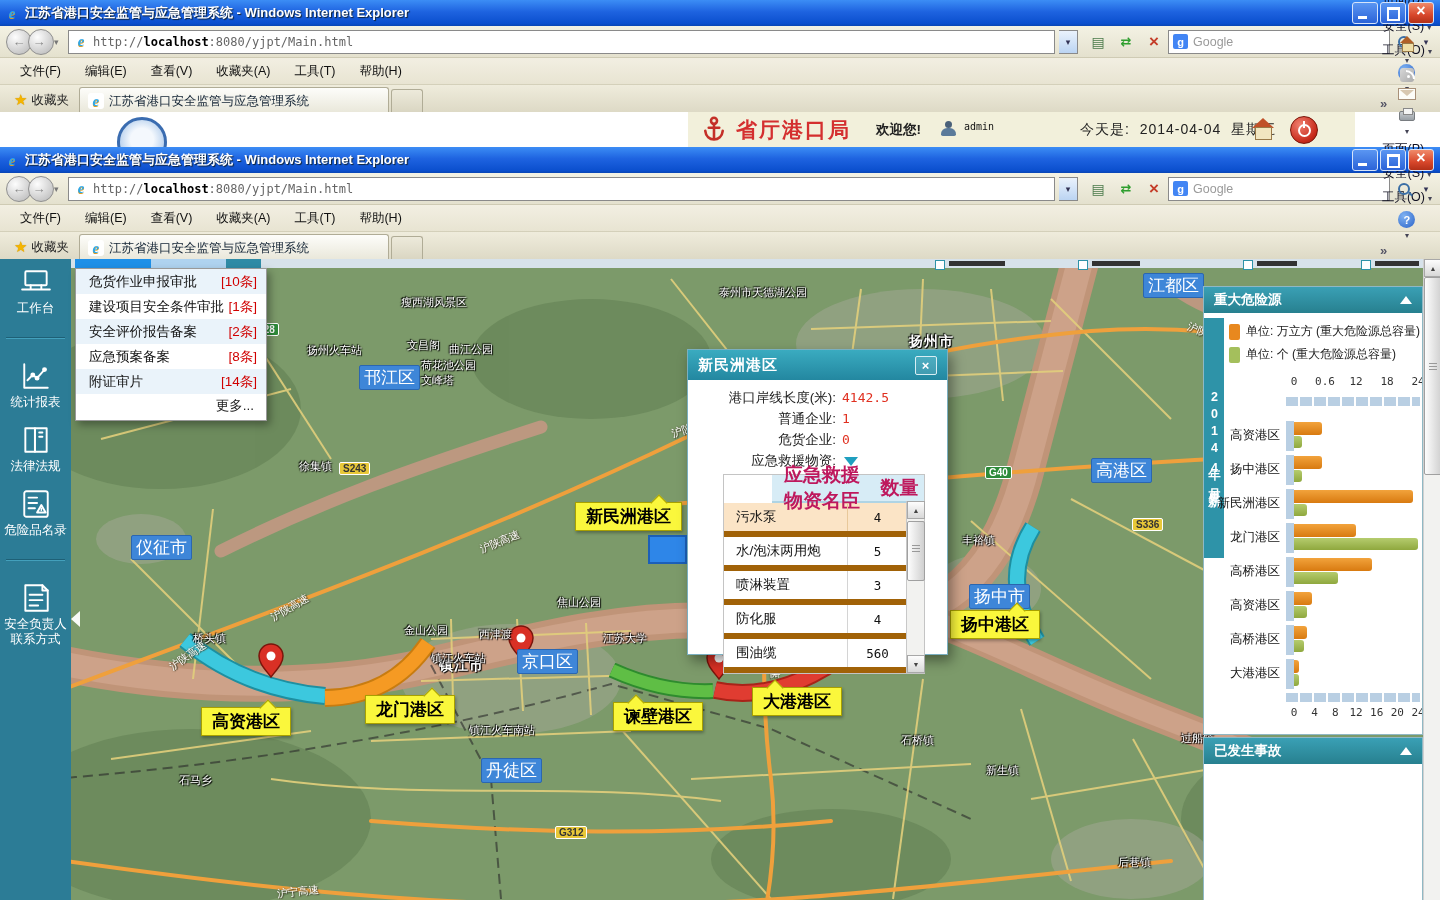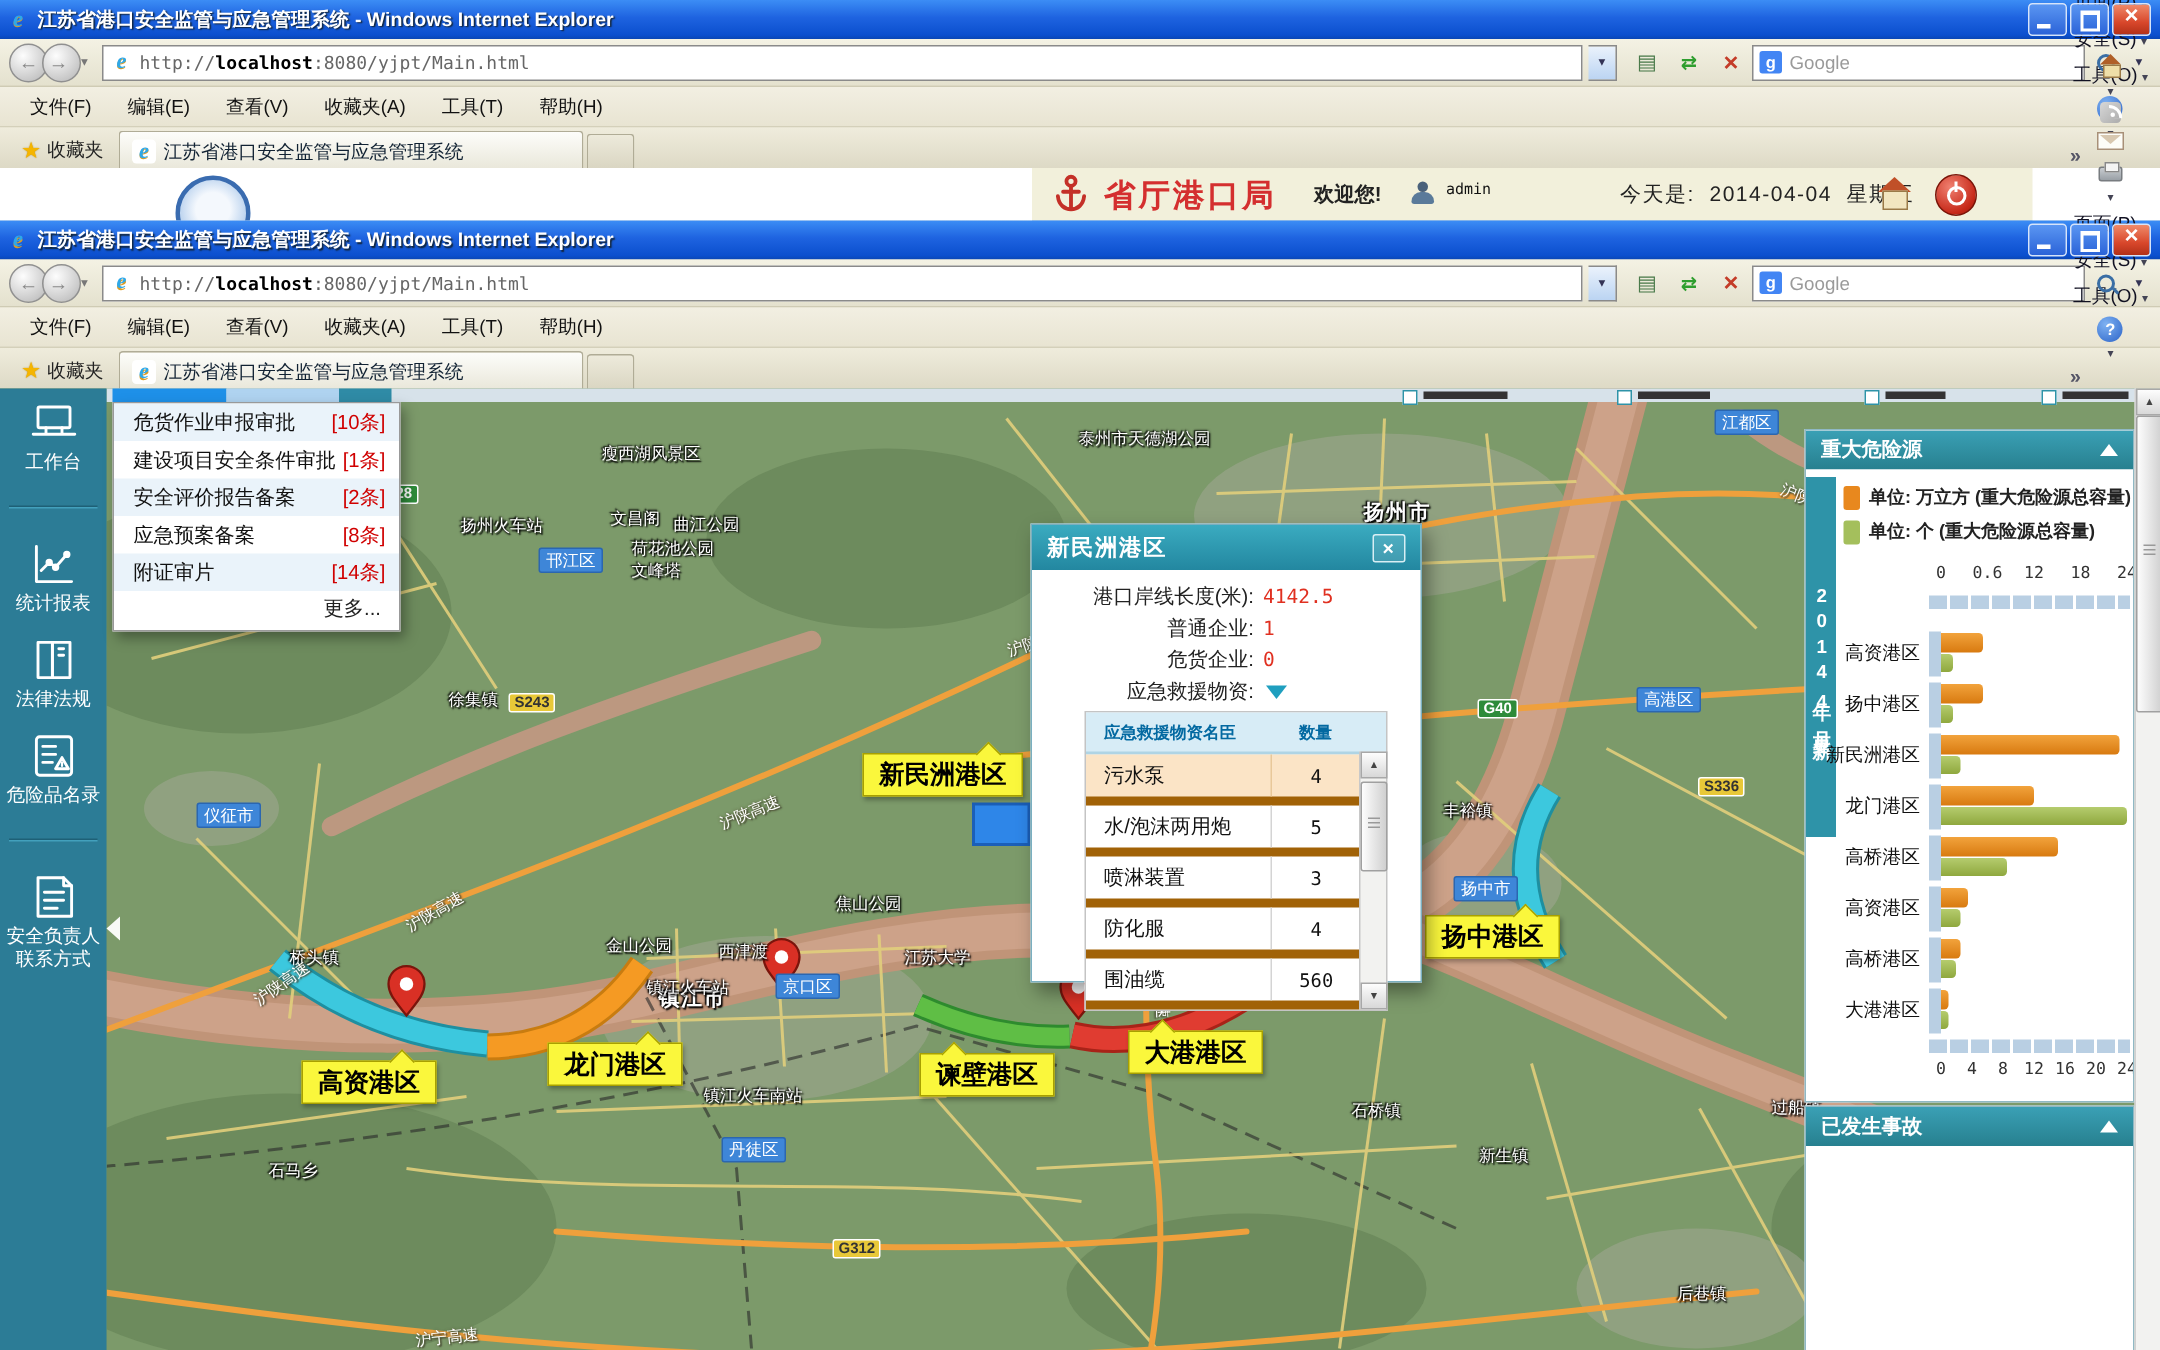--- a/index.html
+++ b/index.html
@@ -96,21 +96,21 @@
   .bicon.power::after{content:"";position:absolute;left:12px;top:4px;width:2px;height:7px;background:#fff;}
   
   #content{position:absolute;top:259px;left:0;width:1440px;height:641px;background:#7A9768;}
   #sidebar{position:absolute;left:0;top:0;width:71px;height:641px;background:#2C7C96;z-index:4;}
   .side-item{display:flex;flex-direction:column;align-items:center;gap:3px;color:#fff;font-size:12.5px;text-align:center;padding:7px 2px;line-height:15px;}
   .side-div{height:0;border-top:1px solid #1E6076;border-bottom:1px solid #43A0BC;margin:14px 6px;}
   #map-wrap{position:absolute;left:71px;top:0;width:1353px;height:641px;overflow:hidden;}
   #map-labels{position:absolute;inset:0;pointer-events:none;}
   .wlabel{position:absolute;color:#fff;font-size:11px;white-space:nowrap;text-shadow:0 0 2px #000,1px 1px 1px #000,-1px -1px 1px #000;}
   .wlabel.big{font-size:14px;font-weight:bold;letter-spacing:1px;}
-  .dlabel{position:absolute;background:#3E86D8;border:1px solid #2B66B0;color:#fff;font-size:11px;padding:0 4px;border-radius:2px;white-space:nowrap;}
+  .dlabel{position:absolute;background:#3E86D8;border:1px solid #2B66B0;color:#fff;font-size:17px;padding:0 4px;border-radius:2px;white-space:nowrap;}
   .rbadge{position:absolute;font-size:10px;font-weight:bold;padding:0 3px;border:1px solid #fff;border-radius:2px;white-space:nowrap;}
   .rbadge.green{background:#2E8B3A;color:#fff;}
   .rbadge.yellow{background:#E8C838;color:#333;}
   .rlabel{position:absolute;color:#fff;font-size:10.5px;white-space:nowrap;text-shadow:0 0 2px #553,1px 1px 1px #443;}
   .callout{position:absolute;background:#FAF73C;border:1px solid #A8A000;color:#000;font-weight:bold;font-size:17px;
     padding:2px 10px;white-space:nowrap;z-index:3;box-shadow:1px 2px 3px rgba(0,0,0,.3);}
   .callout::after{content:"";position:absolute;width:11px;height:11px;background:#FAF73C;transform:rotate(45deg);
     border-left:1px solid #A8A000;border-top:1px solid #A8A000;top:-6px;}
   .callout.tail-top-right::after{right:16px;}
   .callout.tail-top-left::after{left:16px;}
@@ -134,21 +134,21 @@
     display:flex;align-items:center;padding:0 10px;letter-spacing:1px;}
   #dialog .dclose{margin-left:auto;width:20px;height:17px;border:1px solid #D8EEF4;border-radius:2px;color:#fff;font-size:13px;
     display:flex;align-items:center;justify-content:center;background:rgba(255,255,255,.12);}
   #dialog .dclose::before{content:"×";font-weight:bold;}
   .dfields{margin-top:9px;}
   .drow{height:21px;font-size:13.5px;}
   .drow .dl{display:inline-block;width:148px;text-align:right;color:#222;}
   .drow .dv{color:#E03020;margin-left:6px;font-family:"DejaVu Sans Mono",monospace;font-size:13px;}
   .drow .tri{display:inline-block;margin-left:8px;width:0;height:0;border-left:7px solid transparent;border-right:7px solid transparent;border-top:9px solid #1F9FBF;vertical-align:middle;}
   #dtable{position:absolute;left:35px;top:124px;width:200px;border:1px solid #C4C4C4;background:#fff;}
-  .dthead{height:26px;background:#D7ECF6;border-bottom:2px solid #AFD4E4;display:flex;align-items:center;color:#0369a1;font-weight:bold;font-size:11px;}
+  .dthead{height:26px;background:#D7ECF6;border-bottom:2px solid #AFD4E4;display:flex;align-items:center;color:#be185d;font-weight:bold;font-size:19px;margin-left:48px;}
   .dthead .h1{padding-left:12px;width:111px;}
   .dthead .h2{width:60px;text-align:center;}
   .dtrow{height:28px;display:flex;align-items:center;border-bottom:6px solid #a16207;font-size:13.5px;width:183px;}
   .dtrow .c1{padding-left:12px;width:111px;border-right:1px solid #D4D4D4;height:28px;line-height:28px;}
   .dtrow .c2{width:59px;text-align:center;font-family:"DejaVu Sans Mono",monospace;font-size:12.5px;}
   .dtrow.hl{background:#FBE4C6;}
   .dtrow.hl .c1{border-right-color:#E8C89A;}
   .vscroll{position:absolute;top:26px;right:0;bottom:0;width:17px;background:#F2F2F0;border-left:1px solid #C8C8C8;}
   .vs-btn{position:absolute;left:0;width:16px;height:16px;background:linear-gradient(180deg,#FDFDFD,#D8D8D8);border:1px solid #A8A8A8;
     display:flex;align-items:center;justify-content:center;font-size:7px;color:#444;}
@@ -158,21 +158,21 @@
   .vs-thumb::before{content:"";position:absolute;left:4px;right:4px;top:45%;border-top:1px solid #999;box-shadow:0 3px 0 #999,0 -3px 0 #999;}
   
   .panel{position:absolute;left:1203px;width:218px;background:#fff;border:1px solid #8FB8C4;z-index:5;overflow:hidden;}
   .phead{height:26px;background:linear-gradient(180deg,#3AA0B5,#27808F);color:#fff;font-weight:bold;font-size:13.5px;
     display:flex;align-items:center;padding:0 10px;}
   .phead .ptri{margin-left:auto;width:0;height:0;border-left:6px solid transparent;border-right:6px solid transparent;border-bottom:8px solid #fff;}
   #hazard-panel{top:27px;height:447px;}
   .pbody{position:relative;width:100%;height:calc(100% - 26px);background:#fff;}
   #hz-strip{position:absolute;left:0;top:5px;width:20px;height:240px;background:#2E93A8;color:#fff;font-weight:bold;font-size:12.5px;
     writing-mode:vertical-lr;text-orientation:upright;display:flex;align-items:center;justify-content:center;letter-spacing:3px;}
-  .hz-legend{position:absolute;left:25px;top:7px;font-weight:bold;}
+  .hz-legend{position:absolute;left:25px;top:7px;}
   .hz-leg-row{display:flex;align-items:center;gap:6px;height:23px;font-size:12px;color:#222;white-space:nowrap;}
   .hz-leg-row .sw{width:11px;height:16px;border-radius:2px;flex:0 0 auto;}
   .hz-chart{position:absolute;left:0;top:56px;right:0;bottom:0;}
   .axis-tick{position:absolute;transform:translateX(-50%);font-size:11px;color:#333;font-family:"DejaVu Sans Mono",monospace;}
   .seg-strip{position:absolute;height:9px;background:repeating-linear-gradient(90deg,#B9CFE3 0 12px,#FFF 12px 14px);}
   .hz-row{position:absolute;left:0;height:34px;}
   .hz-cat{position:absolute;left:0;width:76px;top:8px;text-align:right;font-size:12.5px;color:#111;white-space:nowrap;}
   .hz-base{position:absolute;width:8px;background:#B9CFE3;top:2px;height:30px;}
   .hz-bar{position:absolute;border-radius:0 3px 3px 0;}
   .hz-bar.o{top:3px;height:13px;background:linear-gradient(180deg,#F2A33C,#D87A10);}

